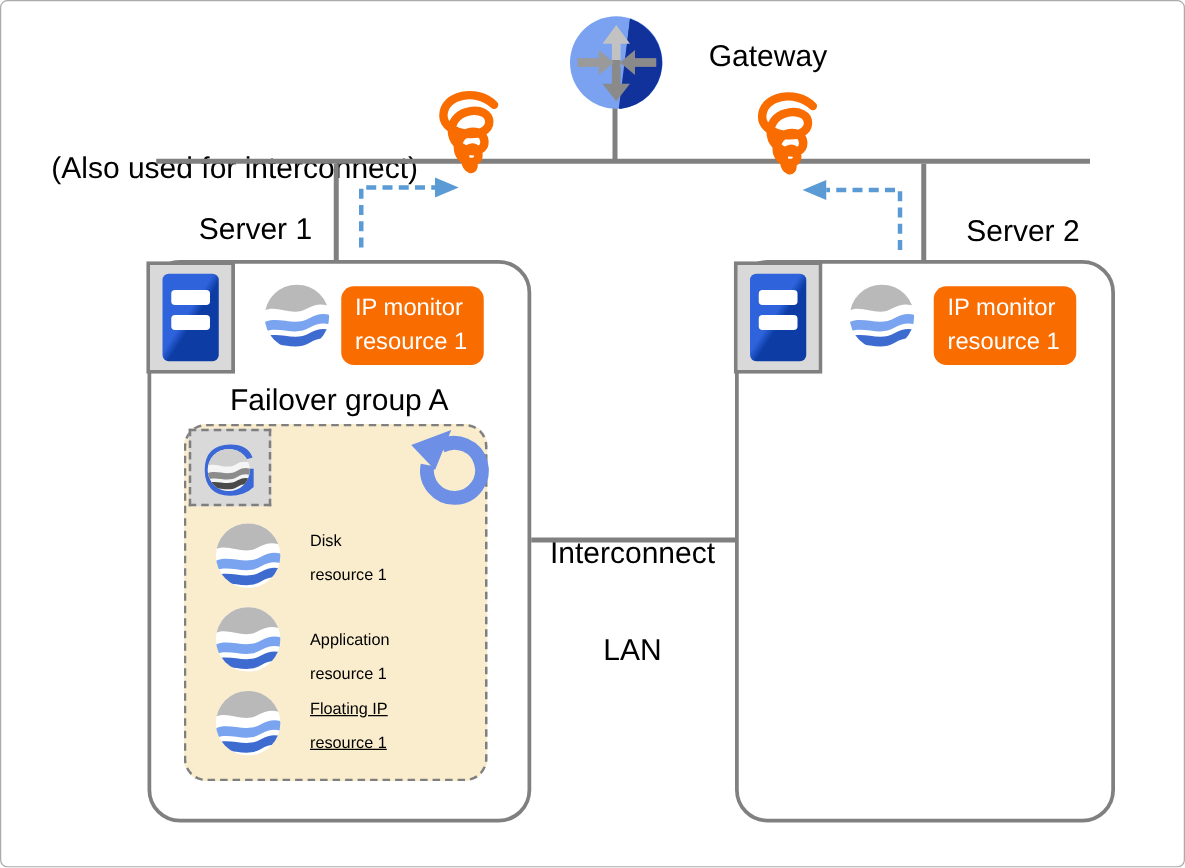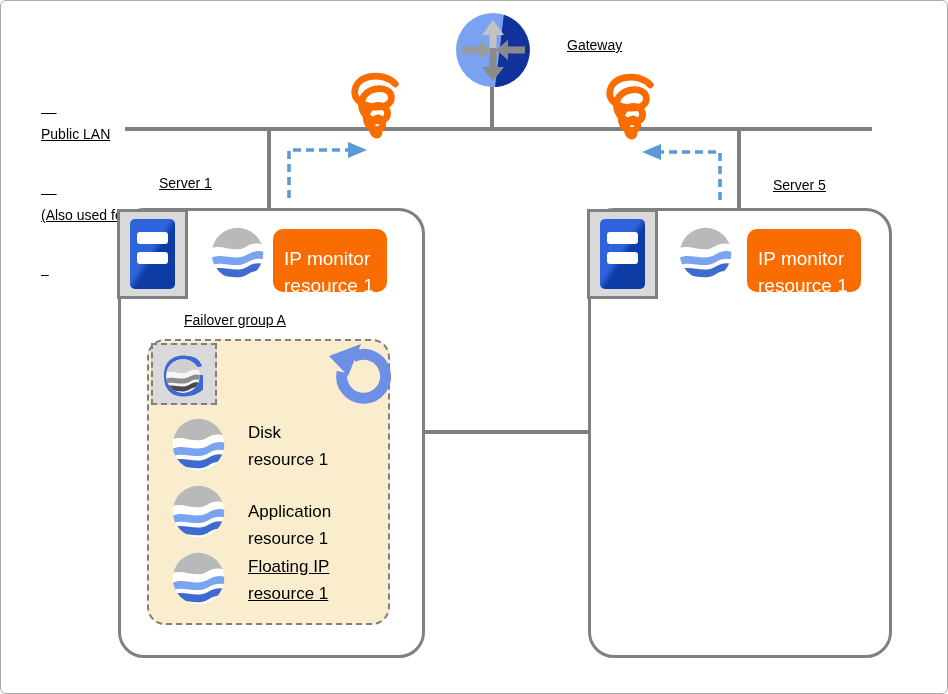--- a/index.html
+++ b/index.html
@@ -2,36 +2,36 @@
 <html><head>
 <meta charset="utf-8">
 <style>
   html,body{margin:0;padding:0;background:#ffffff;}
   #canvas{
     position:relative;width:948px;height:694px;background:#ffffff;
     border:1.5px solid #ABABAB;border-radius:6px;box-sizing:border-box;
     font-family:"Liberation Sans", sans-serif;color:#000;overflow:hidden;
   }
   .abs{position:absolute;}
-  .lbl{font-size:14px;line-height:27px;white-space:pre;text-decoration:underline;}
+  .lbl{font-size:24px;line-height:27px;white-space:pre;}
   .gray-line{background:#808080;}
   .server-box{
     border:3px solid #808080;border-radius:26px;background:#ffffff;box-sizing:border-box;
   }
   .badge{
     background:#F96C00;color:#ffffff;border-radius:10px;
-    font-size:19px;line-height:27px;padding:16px 0 0 11px;box-sizing:border-box;
+    font-size:19px;line-height:27px;padding:4px 0 0 11px;box-sizing:border-box;
   }
   .group-box{
     background:#FAEDCD;border:2px dashed #7F7F7F;border-radius:18px;box-sizing:border-box;
   }
   .gicon-box{
     background:#D9D9D9;border:2px dashed #7F7F7F;box-sizing:border-box;
   }
-  .res-text{font-size:17px;line-height:26.5px;}
+  .res-text{font-size:13px;line-height:26.5px;}
   .center{text-align:center;}
 </style>
 </head>
 <body>
 
 <div id="canvas">
 
   <svg width="0" height="0" style="position:absolute" aria-hidden="true">
     <defs>
       <clipPath id="globeClip">
@@ -92,21 +92,20 @@
       </symbol>
 
       <symbol id="sym-refresh" viewBox="0 0 68 64">
         <path d="M25,15 A22,22 0 1 1 14,30" fill="none" stroke="#6E8FE6" stroke-width="11"></path>
         <polygon points="1,14 33,2 20,34" fill="#6E8FE6"></polygon>
       </symbol>
     </defs>
   </svg>
 
   <div class="abs lbl" style="left:40px;top:66px;">
-    <div>Public LAN</div>
     <div>(Also used for interconnect)</div>
   </div>
 
   <div class="abs gray-line" style="left:124px;top:126px;width:747px;height:4px;"></div>
 
   <div class="abs gray-line" style="left:489px;top:84px;width:4px;height:44px;"></div>
   <svg class="abs" style="left:454px;top:11px;" width="76" height="76">
     <use href="#sym-gateway"></use>
   </svg>
   <div class="abs lbl" style="left:566px;top:31px;">Gateway</div>
@@ -124,26 +123,30 @@
   <svg class="abs" style="left:282px;top:140px;" width="88" height="60">
     <path d="M6,57 L6,9 L65,9" fill="none" stroke="#5B9BD5" stroke-width="3.6" stroke-dasharray="8 5"></path>
     <polygon points="65,1 84,9 65,17" fill="#5B9BD5"></polygon>
   </svg>
   <svg class="abs" style="left:639px;top:142px;" width="86" height="60">
     <path d="M80,57 L80,9 L21,9" fill="none" stroke="#5B9BD5" stroke-width="3.6" stroke-dasharray="8 5"></path>
     <polygon points="21,1 2,9 21,17" fill="#5B9BD5"></polygon>
   </svg>
 
   <div class="abs lbl" style="left:158px;top:169px;">Server 1</div>
-  <div class="abs lbl" style="left:772px;top:171px;">Server 5</div>
+  <div class="abs lbl" style="left:772px;top:171px;">Server 2</div>
 
   <div class="abs server-box" style="left:117px;top:207px;width:307px;height:450px;"></div>
   <div class="abs server-box" style="left:587px;top:207px;width:304px;height:450px;"></div>
 
   <div class="abs gray-line" style="left:424px;top:429px;width:163px;height:4px;"></div>
+  <div class="abs lbl center" style="left:438px;top:377px;width:134px;line-height:26px;">
+    <div>Interconnect</div>
+    <div>LAN</div>
+  </div>
 
   <svg class="abs" style="left:116px;top:208px;" width="71" height="90">
     <use href="#sym-server"></use>
   </svg>
   <svg class="abs" style="left:209px;top:225px;" width="55" height="55">
     <use href="#sym-globe-blue"></use>
   </svg>
   <div class="abs badge" style="left:272px;top:228px;width:114px;height:63px;">
     <div>IP monitor</div>
     <div>resource 1</div>

